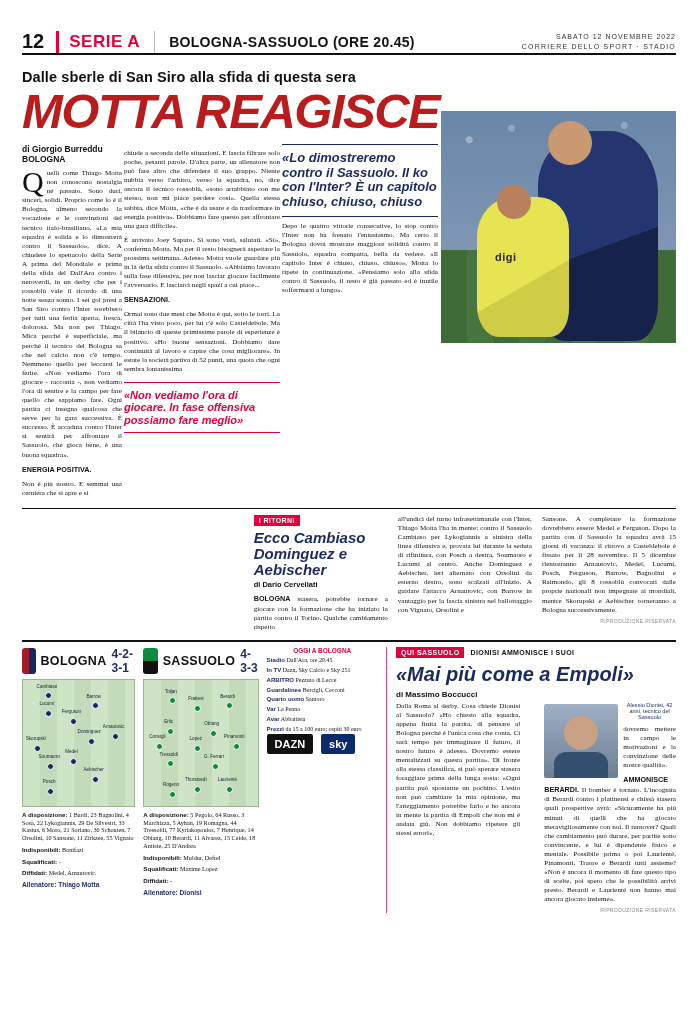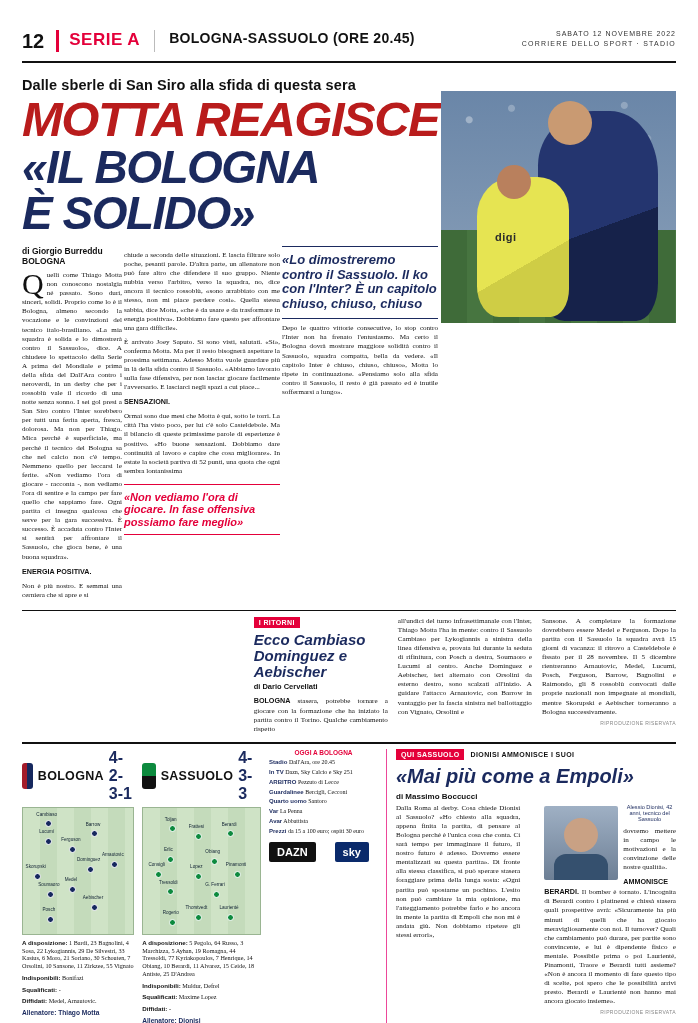--- a/index.html
+++ b/index.html
@@ -8,21 +8,21 @@
     width: 698px; height: 1023px;
     background: #ffffff;
     font-family: "Liberation Serif", serif;
     color: #111;
     position: relative;
     overflow: hidden;
   }
   .page { position:relative; width:698px; height:1023px; padding: 30px 22px 10px 22px; }
 
   
-  .masthead { display:flex; align-items:flex-start; border-bottom: 2px solid #111; padding-bottom: 8px; }
+  .masthead { display:flex; align-items:center; border-bottom: 2px solid #111; }
   .pagenum { font-family:"Liberation Sans", sans-serif; font-weight:700; font-size:20px; padding-right:12px; }
   .rule-v { width:3px; height:22px; background:#e4003a; margin-right:10px; }
   .section-name { font-family:"Liberation Sans", sans-serif; font-weight:700; font-size:17px; color:#e4003a; letter-spacing:0.5px; padding-right:14px; }
   .divider-thin { width:1px; height:22px; background:#bbb; margin-right:14px; }
   .match-title { font-family:"Liberation Sans", sans-serif; font-weight:700; font-size:14px; letter-spacing:0.3px; }
   .masthead-right { margin-left:auto; text-align:right; }
   .date-line { font-family:"Liberation Sans", sans-serif; font-size:7px; letter-spacing:1px; color:#333; }
   .paper-line { font-family:"Liberation Sans", sans-serif; font-size:7px; letter-spacing:1.2px; color:#333; margin-top:3px; }
 
   
@@ -38,21 +38,21 @@
   .headline2 {
     font-family:"Liberation Sans", sans-serif;
     font-weight:700; font-style:italic;
     font-size:46px; line-height:1.0;
     color:#1b2a5e; letter-spacing:-1.5px;
     margin-top:2px;
   }
   .headline2 .l2 { display:block; }
 
   .photo {
-    position:absolute; right:22px; top:91px;
+    position:absolute; right:22px; top:111px;
     width:235px; height:232px;
     background: linear-gradient(#6d8fb5, #8fa9c4 45%, #5f7b57 62%, #3f6a3a 100%);
     overflow:hidden;
   }
   .photo .crowd { position:absolute; left:0; top:0; width:100%; height:62%;
      background:
        radial-gradient(circle at 12% 20%, rgba(255,255,255,.35) 0 3px, transparent 4px),
        radial-gradient(circle at 30% 12%, rgba(255,255,255,.25) 0 3px, transparent 4px),
        radial-gradient(circle at 55% 25%, rgba(255,255,255,.20) 0 3px, transparent 4px),
        radial-gradient(circle at 78% 10%, rgba(255,255,255,.25) 0 3px, transparent 4px),
@@ -105,35 +105,35 @@
   .mid-title { font-family:"Liberation Sans",sans-serif; font-weight:700; font-style:italic; color:#1b2a5e; font-size:15px; line-height:1.06; margin:3px 0 2px 0; }
   .mid-byline { font-family:"Liberation Sans",sans-serif; font-weight:700; font-size:7.5px; margin:3px 0 2px 0; }
 
   
   .formations { margin-top:8px; border-top:2px solid #111; display:flex; gap:8px; padding-top:5px; }
   .teamhead { display:flex; align-items:center; gap:5px; }
   .crest { width:22px; height:26px; border-radius:3px; }
   .crest.bologna { background: linear-gradient(90deg,#a31b2a 0 50%, #16285e 50% 100%); }
   .crest.sassuolo { background: linear-gradient(180deg,#0d8a3e 0 50%, #111 50% 100%); }
   .teamname { font-family:"Liberation Sans",sans-serif; font-weight:700; font-size:12.5px; letter-spacing:.3px; }
-  .module { font-family:"Liberation Sans",sans-serif; font-weight:700; font-size:16px; color:#1b2a5e; }
+  .module { font-family:"Liberation Sans",sans-serif; font-weight:700; font-size:12px; color:#1b2a5e; }
   .pitchbox { margin-top:4px; width:100%; height:128px; position:relative;
      background: repeating-linear-gradient(90deg,#cfe3c6 0 17px,#c4dbbb 17px 34px);
      border:1px solid #9ab592; }
   .dot { position:absolute; width:7px; height:7px; border-radius:50%; background:#16285e; border:1px solid #fff; }
   .dot.green { background:#0d8a3e; }
   .plabel { position:absolute; font-family:"Liberation Sans",sans-serif; font-size:4.6px; color:#123; white-space:nowrap; transform:translateX(-50%); }
   .listblock { font-size:6.2px; line-height:1.25; margin-top:4px; }
   .listblock b { font-family:"Liberation Sans",sans-serif; }
   .coachline { font-family:"Liberation Sans",sans-serif; font-weight:700; font-size:6.6px; color:#1b2a5e; margin-top:4px; }
   .infobox { width:120px; font-size:6px; line-height:1.3; }
   .infobox .ttl { font-family:"Liberation Sans",sans-serif; font-weight:700; font-size:6.5px; color:#e4003a; text-align:center; }
   .infobox .row { margin-top:2px; }
   .infobox .k { font-family:"Liberation Sans",sans-serif; font-weight:700; color:#1b2a5e; }
-  .logos { display:flex; gap:19px; align-items:flex-end; margin-top:6px; }
+  .logos { display:flex; gap:8px; align-items:flex-end; }
   .logo-dazn { background:#111; color:#fff; font-family:"Liberation Sans",sans-serif; font-weight:700; font-size:11px; padding:3px 8px; border-radius:2px; }
   .logo-sky { background:#0a2a6b; color:#fff; font-family:"Liberation Sans",sans-serif; font-weight:700; font-size:11px; padding:3px 8px; border-radius:2px; }
 
   
   .qs-head { display:flex; gap:6px; align-items:center; }
   .qs-title { font-family:"Liberation Sans",sans-serif; font-weight:700; font-style:italic; color:#1b2a5e; font-size:20px; margin-top:5px; }
   .qs-by { font-family:"Liberation Sans",sans-serif; font-weight:700; font-size:8px; margin:4px 0 3px; }
   .mugshot { width:74px; height:74px; background:linear-gradient(#9fb0c4,#6d7f95); border-radius:2px; position:relative; float:left; margin:2px 5px 2px 0; }
   .mugshot:after { content:""; position:absolute; left:20px; top:12px; width:34px; height:34px; border-radius:50%; background:#c9a184; }
   .mugshot:before { content:""; position:absolute; left:10px; bottom:0; width:54px; height:26px; border-radius:12px 12px 0 0; background:#35506e; }
@@ -153,24 +153,20 @@
     <div class="match-title">BOLOGNA-SASSUOLO (ORE 20.45)</div>
     <div class="masthead-right">
       <div class="date-line">SABATO 12 NOVEMBRE 2022</div>
       <div class="paper-line">CORRIERE DELLO SPORT · STADIO</div>
     </div>
   </div>
 
   <div class="kicker">Dalle sberle di San Siro alla sfida di questa sera</div>
   <div class="headline-wrap">
     <div class="headline1">MOTTA REAGISCE</div>
-    <div class="headline2">
-      <span class="l2">«IL BOLOGNA</span>
-      <span class="l2">È SOLIDO»</span>
-    </div>
   </div>
 
   <div class="photo">
     <div class="crowd"></div>
     <div class="pitch"></div>
     <div class="player-blue"></div>
     <div class="player-yellow"></div>
     <div class="digi">digi</div>
 
   </div>

